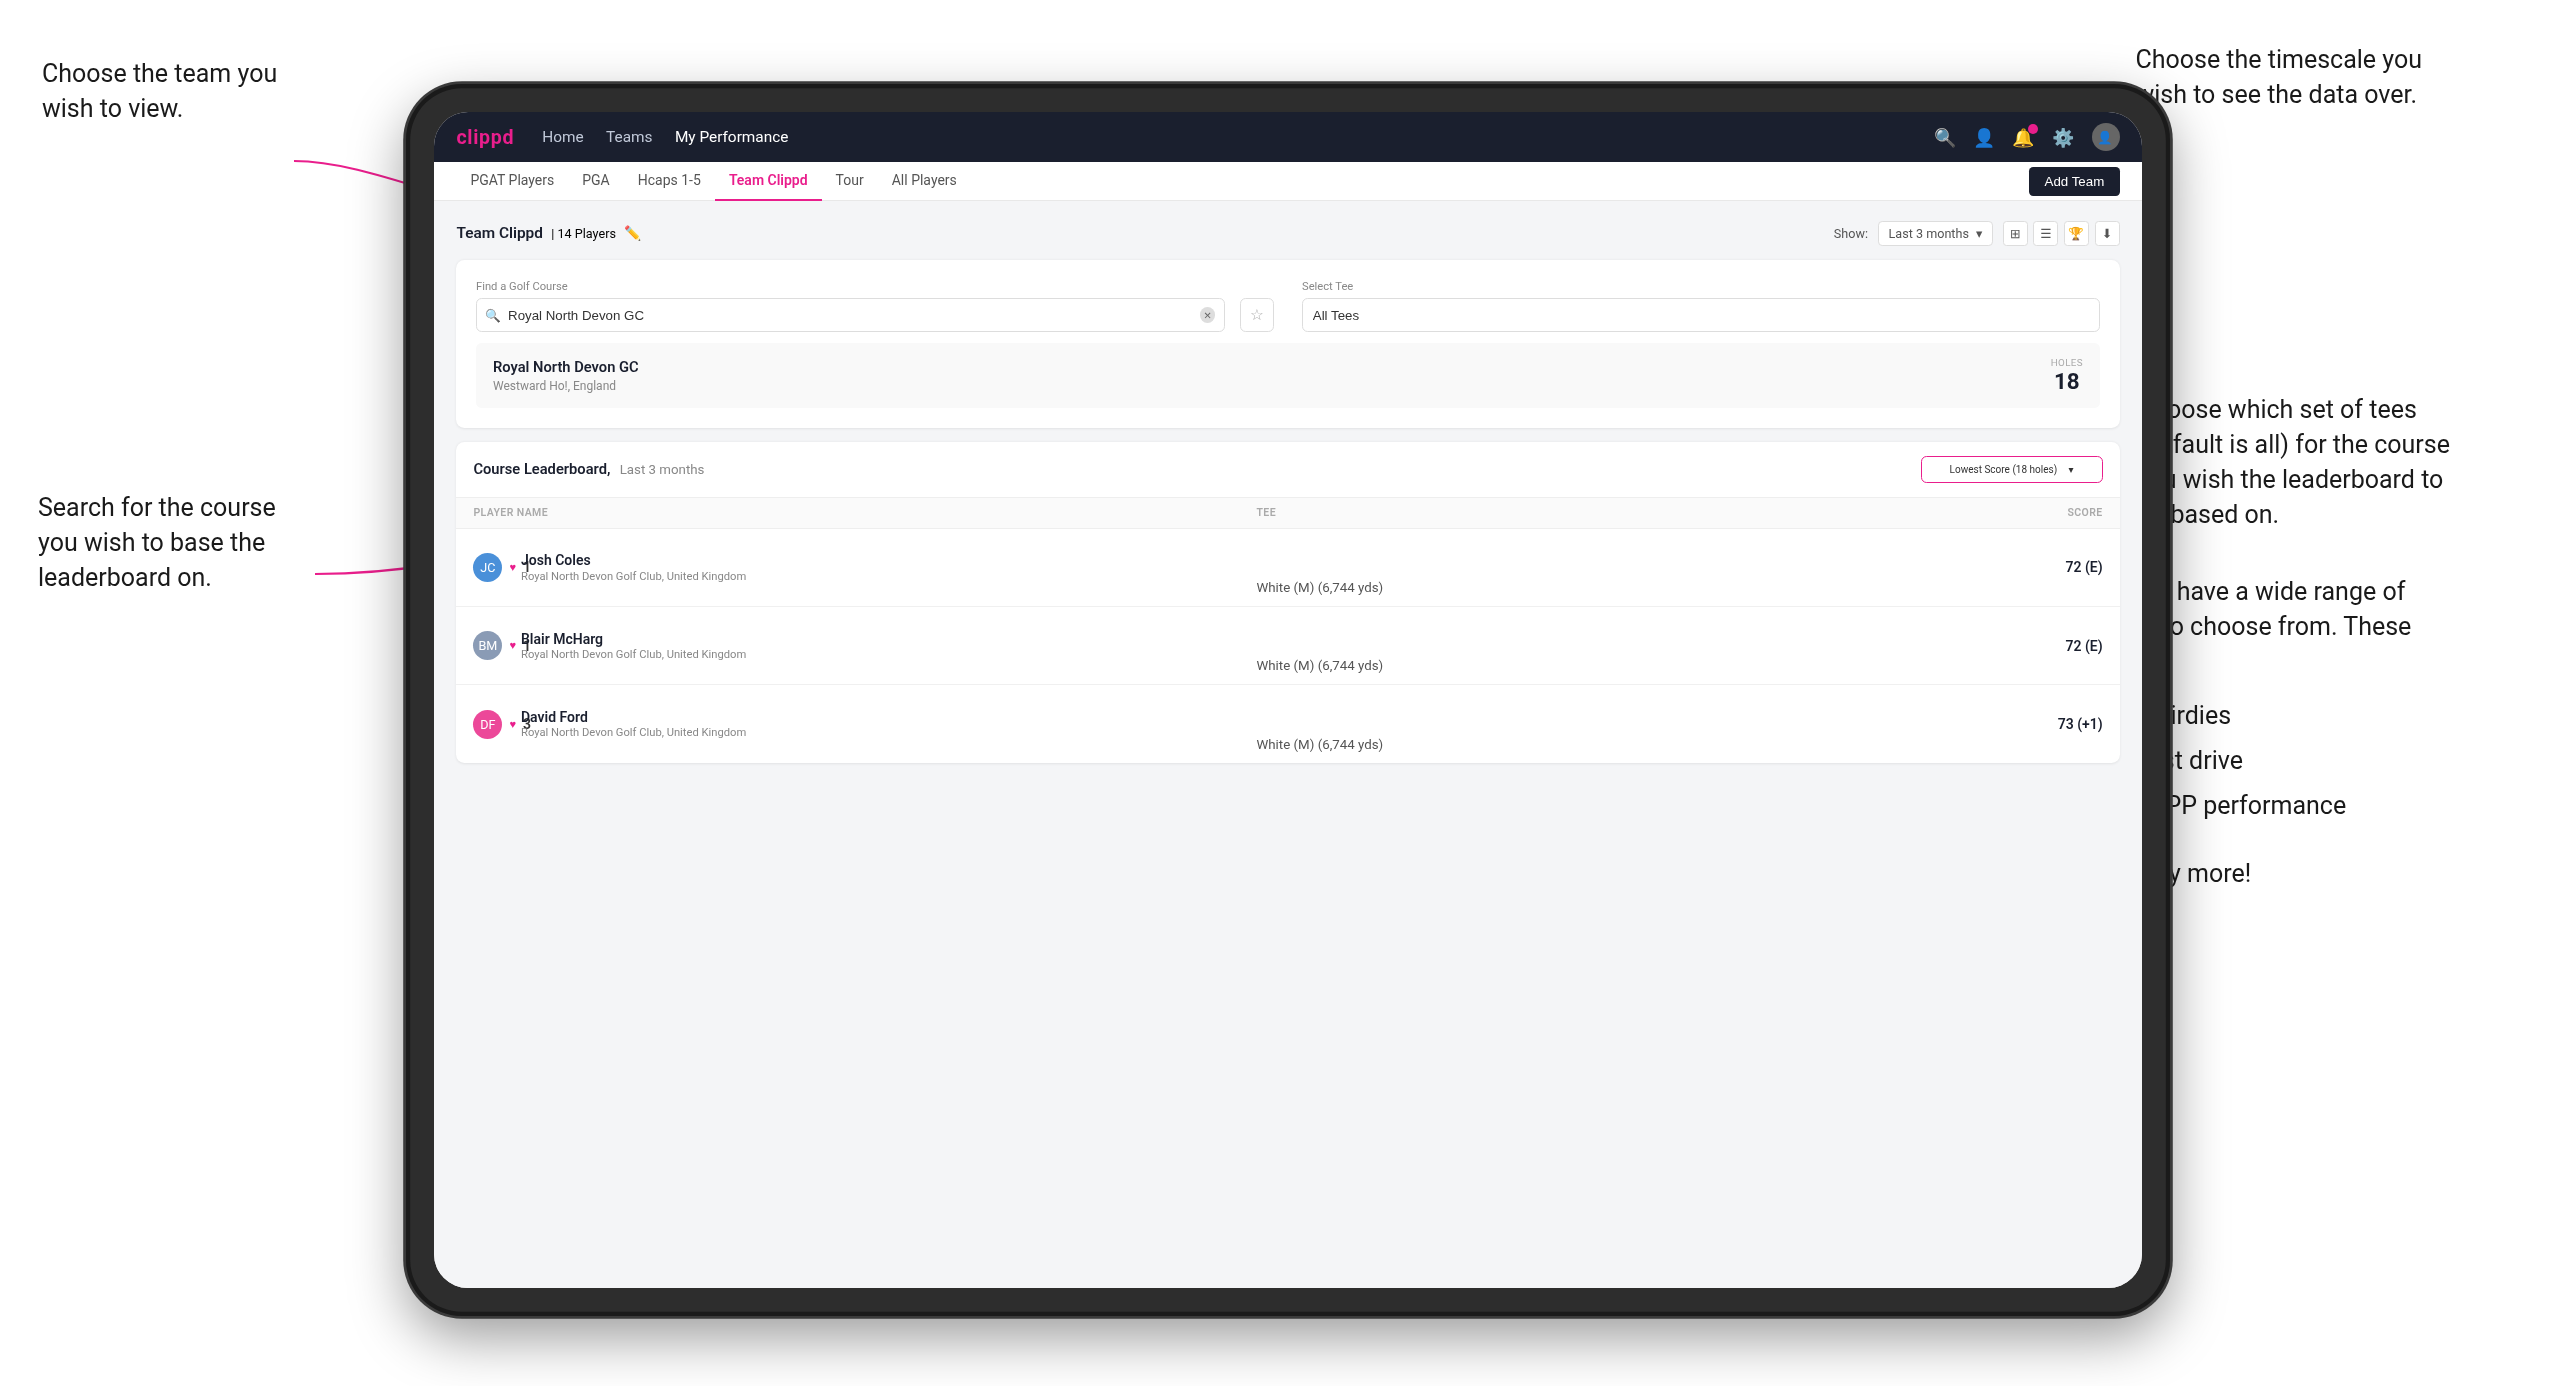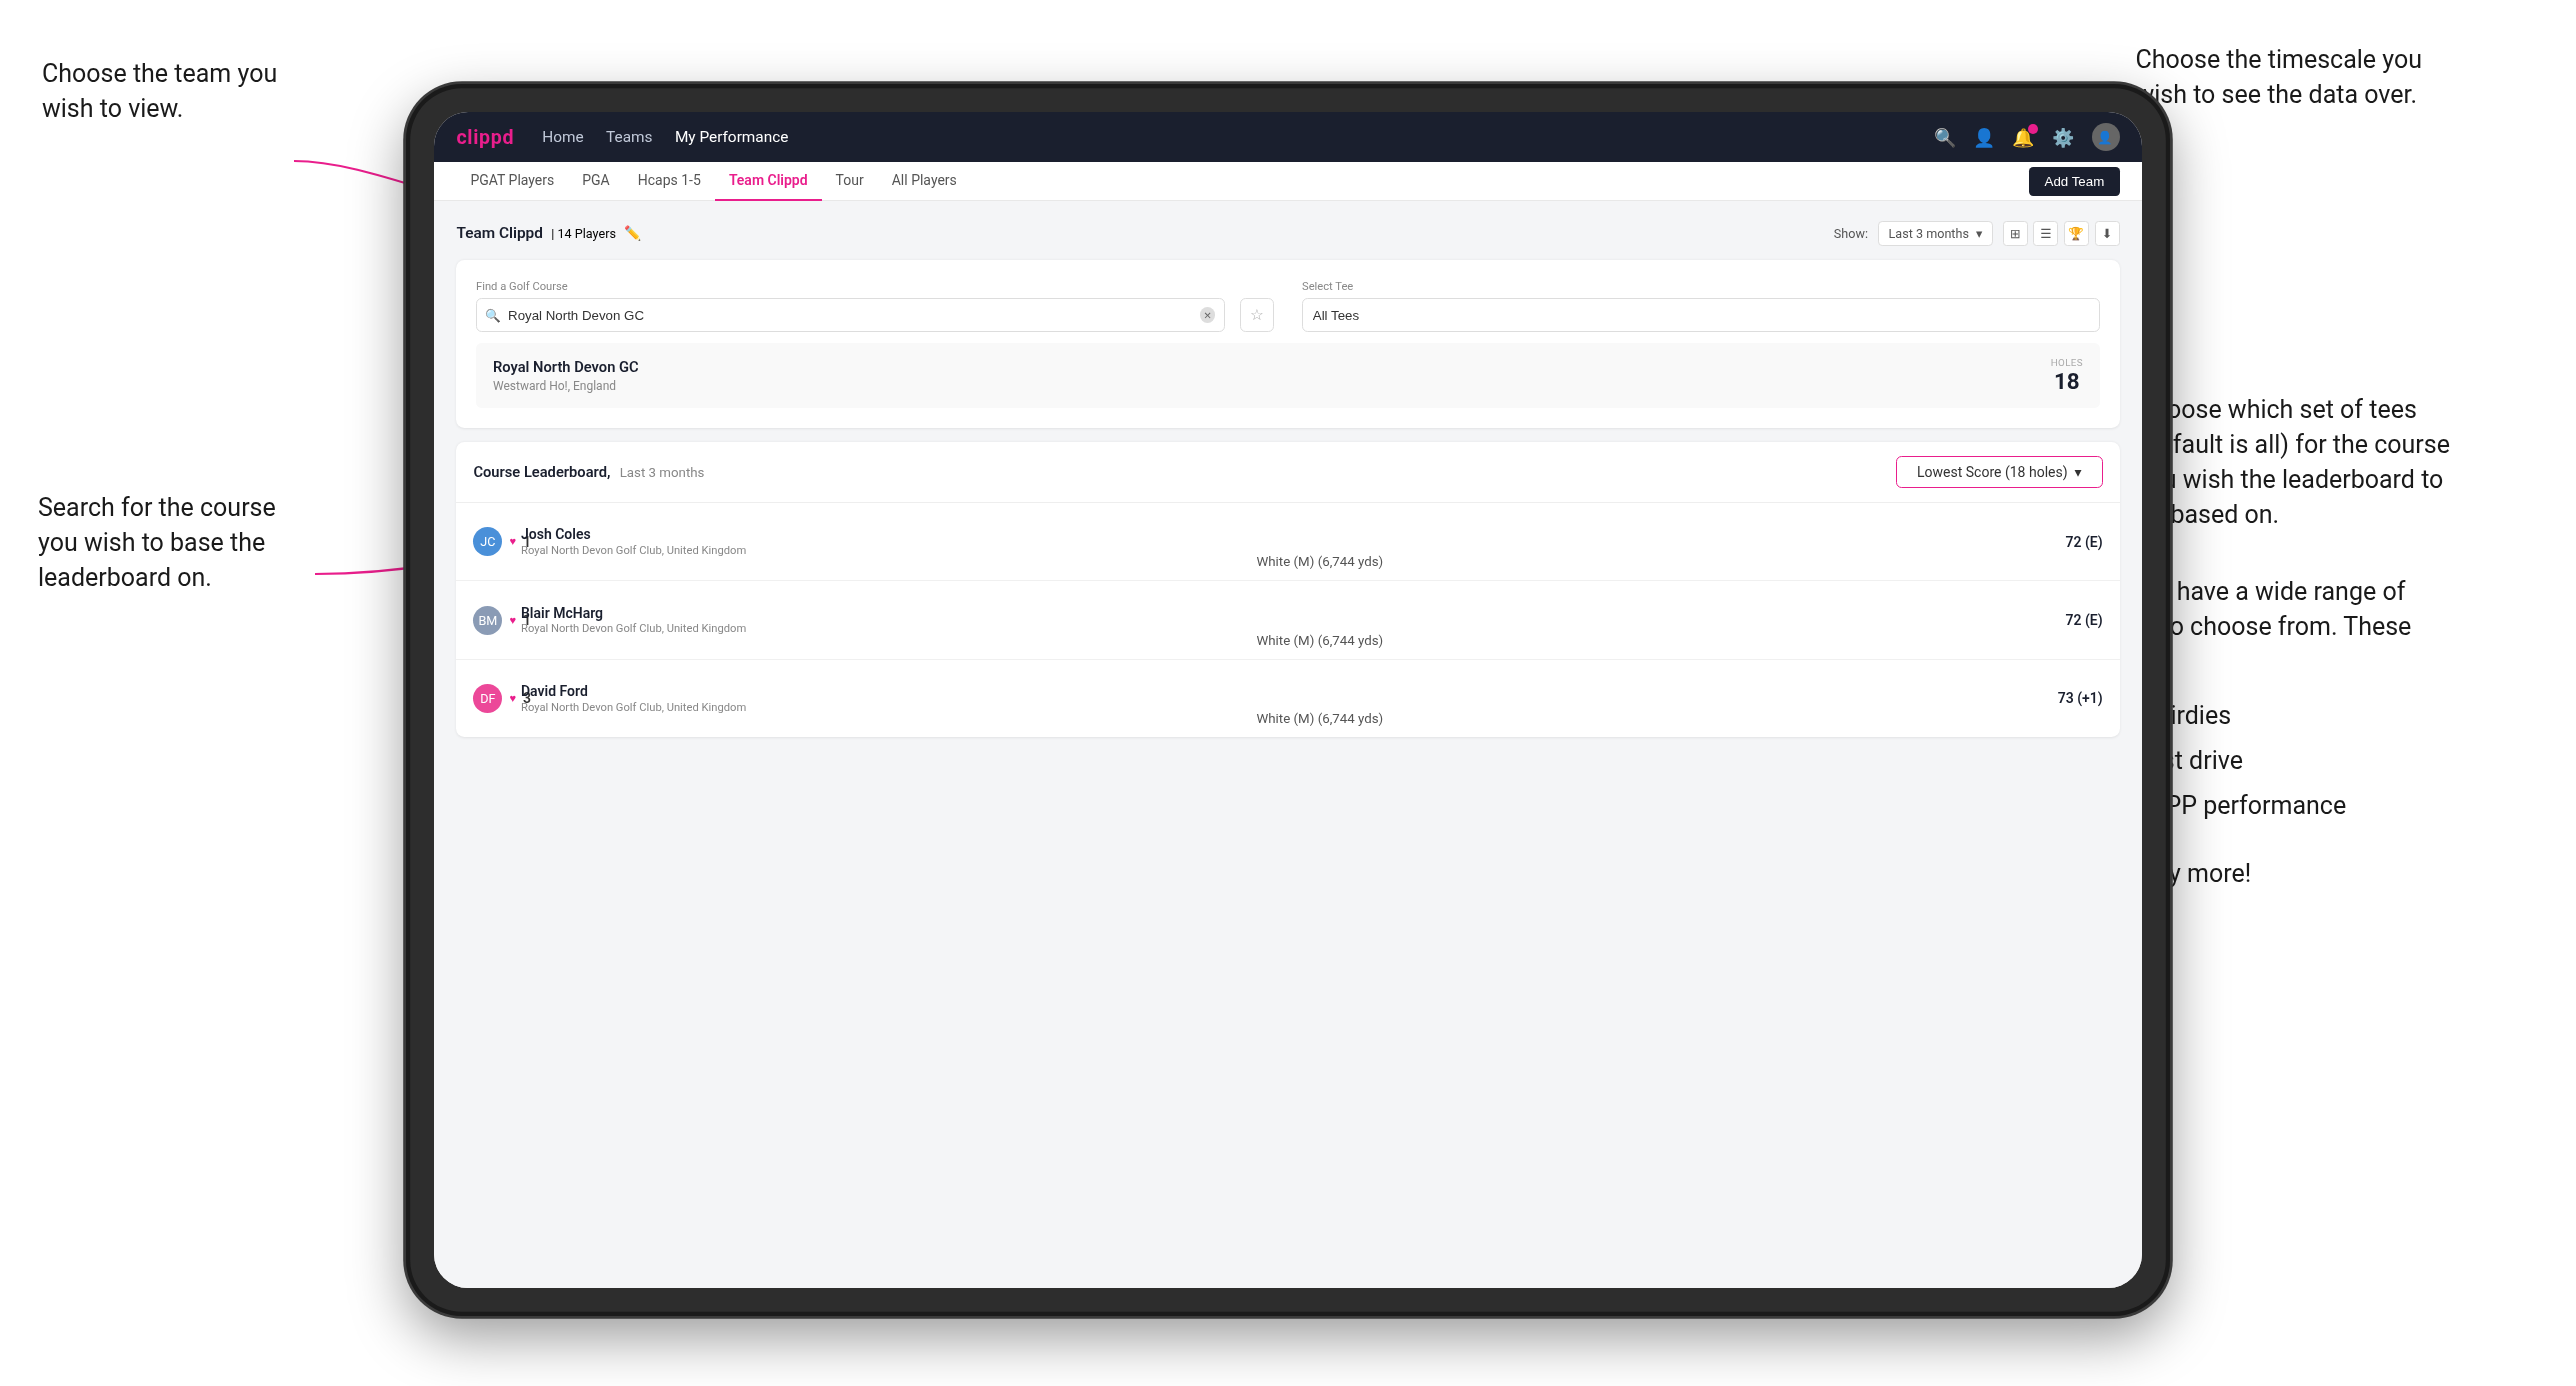--- a/index.html
+++ b/index.html
@@ -451,22 +451,22 @@
 
     .lb-title {
       font-size: 14.7px;
       font-weight: 600;
       color: #1a1f2e;
     }
 
     .lb-dropdown {
       border: 1.4px solid #e91e8c;
       border-radius: 5.6px;
-      padding: 7px 20px;
-      font-size: 14px;
+      padding: 7px 28px;
+      font-size: 10px;
       background: white;
       color: #333;
       cursor: pointer;
       display: flex;
       align-items: center;
       gap: 7px;
       min-width: 182px;
       justify-content: space-between;
     }
 
@@ -720,20 +720,25 @@
           <div class="lb-title">
             <span>Course Leaderboard,</span>
             <span style="font-weight:400;color:#888;font-size:13.3px;margin-left:5.6px;">Last 3 months</span>
           </div>
           <div class="lb-dropdown">
             <span>Lowest Score (18 holes)</span>
             <span>▾</span>
           </div>
         </div>
 
+        <div class="lb-table-header">
+          <div class="lb-col-label" style="grid-column: 1/3;">PLAYER NAME</div>
+          <div class="lb-col-label">TEE</div>
+          <div class="lb-col-label right">SCORE</div>
+        </div>
 
         <div class="lb-row">
           <div class="player-rank-col">
             <div class="player-avatar blue">JC</div>
             <span class="heart-icon">♥</span>
             <span class="rank-num">1</span>
           </div>
           <div class="player-info-col">
             <div class="player-name">Josh Coles</div>
             <div class="player-club">Royal North Devon Golf Club, United Kingdom</div>

